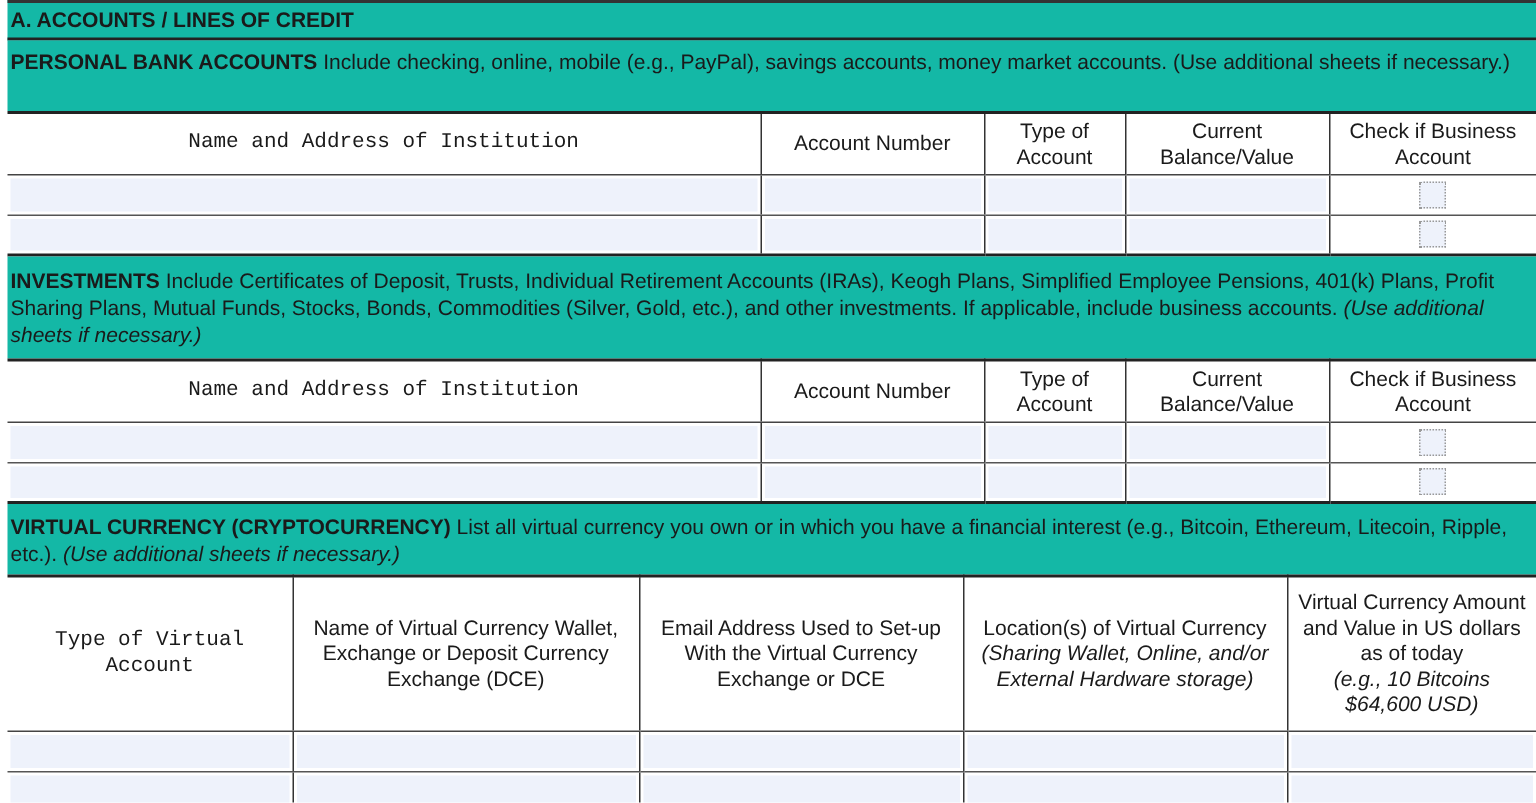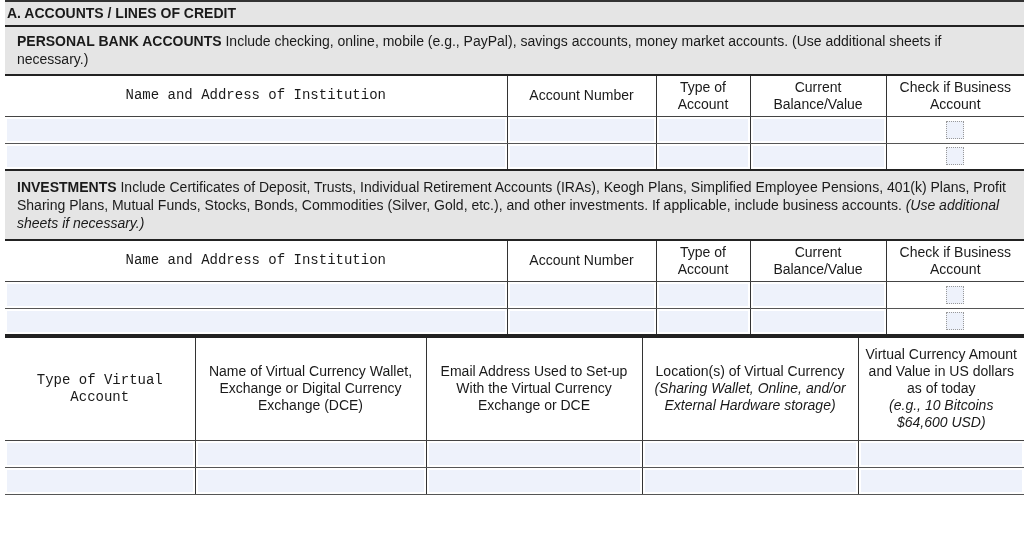--- a/index.html
+++ b/index.html
@@ -1,19 +1,19 @@
 <!DOCTYPE html>
 <html><head>
 <meta charset="utf-8">
 <style>
   html, body { margin: 0; padding: 0; background: #ffffff; }
   body { width: 1024px; height: 535px; overflow: hidden; position: relative;
          font-family: "Liberation Sans", sans-serif; color: #1a1a1a; }
   .page { position: absolute; left: 5px; top: 0; width: 1019px; }
-  .band { background: #e5e5e5; box-sizing: border-box; font-size: 14px; line-height: 18px; padding: 0 12px; }
+  .band { background: #14b8a6; box-sizing: border-box; font-size: 14px; line-height: 18px; padding: 0 2px; }
   .band b { font-weight: bold; }
   .band i { font-style: italic; }
   .sec-title { height: 27px; border-top: 2px solid #333; border-bottom: 2px solid #222;
                font-weight: bold; font-size: 14px; line-height: 23px; padding-left: 2px; }
   table { border-collapse: collapse; width: 1019px; table-layout: fixed; }
   td, th { box-sizing: border-box; padding: 0; }
   th { font-weight: normal; font-size: 14px; line-height: 17px; text-align: center;
        background: #fff; border-left: 1px solid #333; border-bottom: 1px solid #444; vertical-align: middle; }
   th:first-child { border-left: none; font-family: Liberation Mono, monospace; }
   td { border-left: 1px solid #333; border-bottom: 1px solid #555; background: #fff; }
@@ -138,33 +138,36 @@
       <td>
             <input class="field" value="" style="">
           </td>
       <td>
             <span class="chk"></span>
           </td>
     </tr>
   </tbody>
     </table>
 
+  <div class="band" style="height:47px; padding-top:6px;">
+    <b>VIRTUAL CURRENCY (CRYPTOCURRENCY)</b><span> List all virtual currency you own or in which you have a financial interest (e.g., Bitcoin, Ethereum, Litecoin, Ripple, etc.). </span><i>(Use additional sheets if necessary.)</i>
+  </div>
 
   <table>
     <colgroup>
         <col style="width:190px">
         <col style="width:231px">
         <col style="width:216px">
         <col style="width:216px">
         <col style="width:166px">
       </colgroup>
     <tbody>
         <tr class="head-row" style="height:103px;">
       <th>Type of Virtual Account</th>
-      <th style="padding:0 4px;">Name of Virtual Currency Wallet, Exchange or Digital Currency Exchange (DCE)</th>
+      <th style="padding:0 4px;">Name of Virtual Currency Wallet, Exchange or Deposit Currency Exchange (DCE)</th>
       <th style="padding:16px 4px;">Email Address Used to Set-up With the Virtual Currency Exchange or DCE</th>
       <th style="padding:0 2px;">
         <span>Location(s) of Virtual Currency</span><br>
         <i>(Sharing Wallet, Online, and/or External Hardware storage)</i>
       </th>
       <th style="padding:0 4px;">
         <span>Virtual Currency Amount and Value in US dollars as of today</span><br>
         <i>(e.g., 10 Bitcoins $64,600 USD)</i>
       </th>
     </tr>

